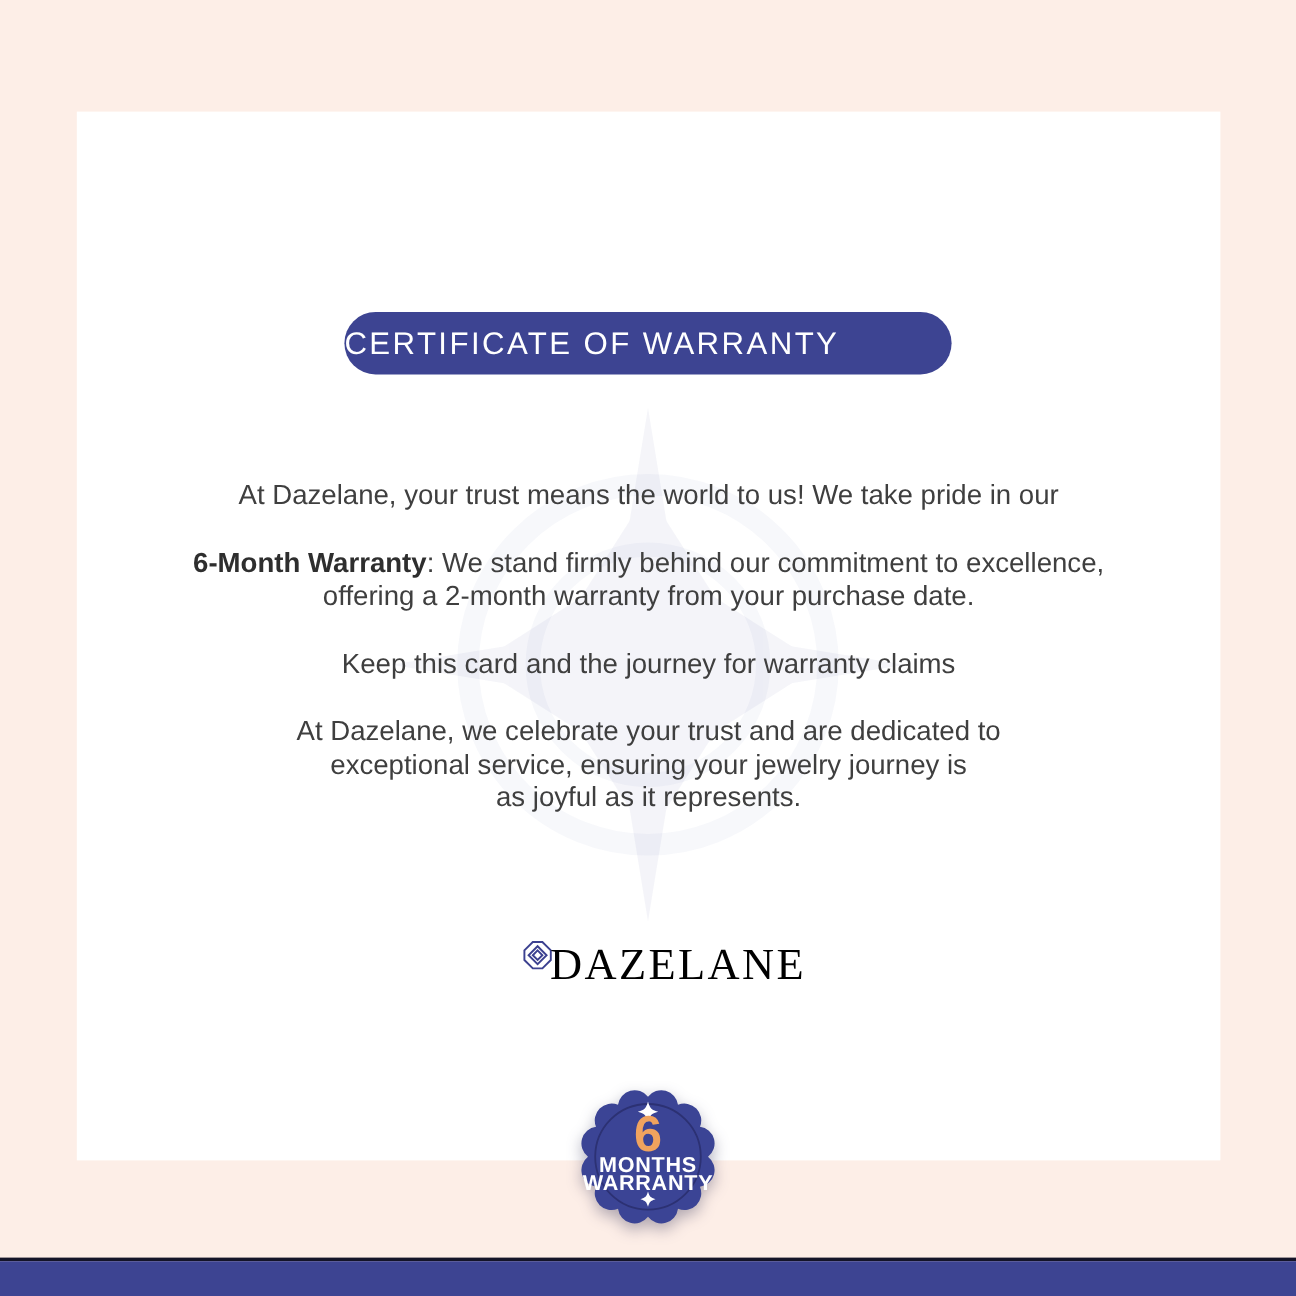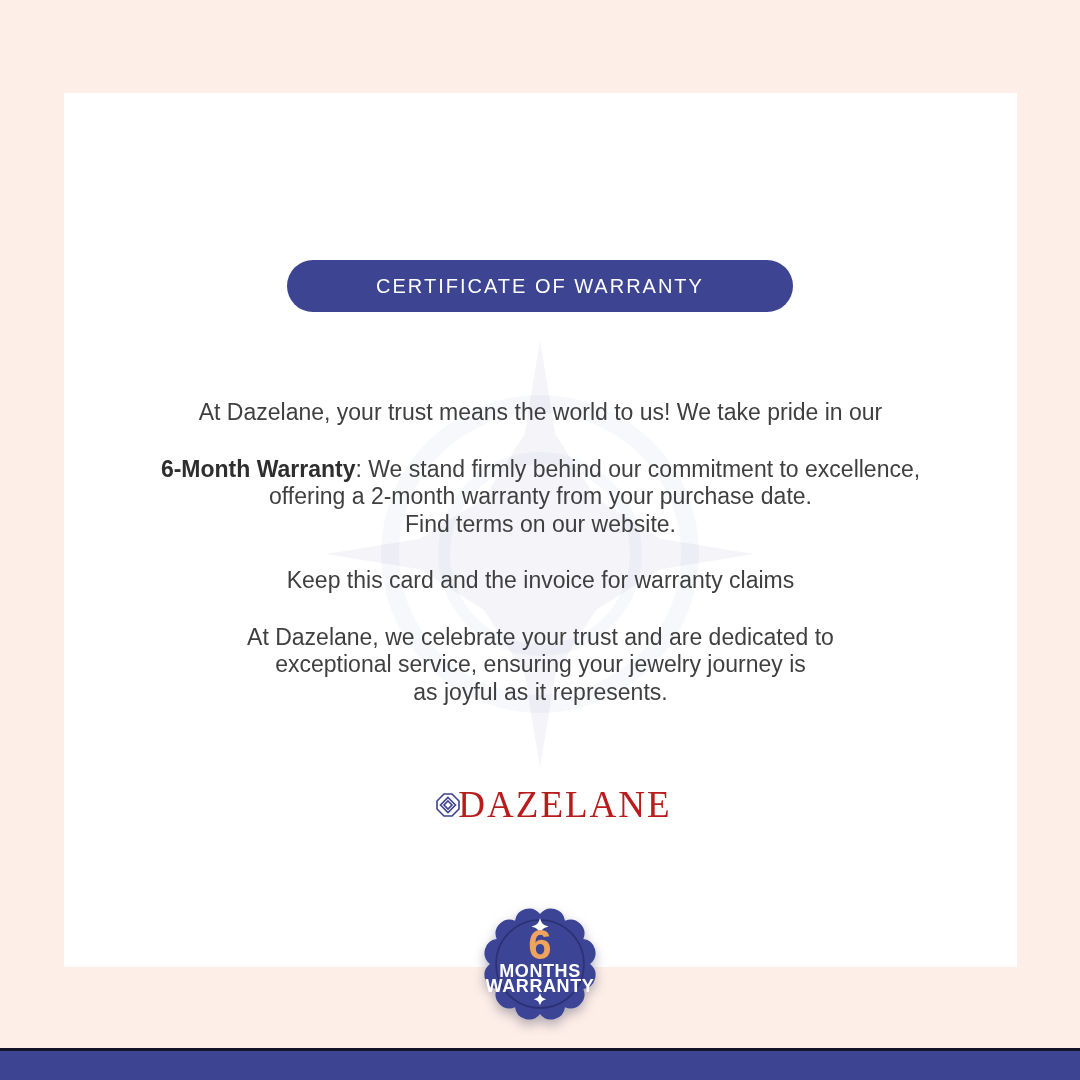--- a/index.html
+++ b/index.html
@@ -18,41 +18,41 @@
   .watermark{
     position:absolute;left:232px;top:217px;
     width:488px;height:488px;
     pointer-events:none;
   }
   .title-pill{
     position:absolute;
     left:223px;top:167px;width:506px;height:52px;
     background:#3d4492;
     border-radius:26px;
-    display:flex;align-items:center;justify-content:center;
+    display:flex;align-items:center;
     color:#ffffff;
-    font-size:20px;
+    font-size:26px;
     letter-spacing:2px;
     font-weight:400;
   }
   .body-text{
     position:absolute;
     left:0;top:306px;width:953px;
     text-align:center;
     color:#3f3f3f;
     font-size:23px;
     line-height:27.5px;
   }
   .body-text .para{margin:0 0 29px 0;}
   .body-text .bold{font-weight:700;color:#2e2e2e;margin-top:16px;}
   .logo-row{
     position:absolute;
     left:0;top:690px;width:979px;
-    display:flex;align-items:center;justify-content:center;
-    color:#b91c1c;
+    display:flex;justify-content:center;
+    color:#000000;
   }
   .logo-text{
     font-family:"Liberation Serif",serif;
     font-size:37px;
     letter-spacing:2px;
     font-weight:400;
   }
   .logo-gem{margin-right:-3px;display:inline-block;}
   .badge{
     position:absolute;
@@ -108,24 +108,23 @@
       <span>CERTIFICATE OF WARRANTY</span>
     </div>
 
     <div class="body-text">
       <div class="para">
         <div>At Dazelane, your trust means the world to us! We take pride in our</div>
       </div>
       <div class="para">
         <div><span class="bold">6-Month Warranty</span><span>: We stand firmly behind our commitment to excellence,</span></div>
         <div>offering a 2-month warranty from your purchase date.</div>
-        <div>Find terms on our website.</div>
       </div>
       <div class="para">
-        <div>Keep this card and the invoice for warranty claims</div>
+        <div>Keep this card and the journey for warranty claims</div>
       </div>
       <div class="para">
         <div>At Dazelane, we celebrate your trust and are dedicated to</div>
         <div>exceptional service, ensuring your jewelry journey is</div>
         <div>as joyful as it represents.</div>
       </div>
     </div>
 
     <div class="logo-row">
       <svg class="logo-gem" width="26" height="26" viewBox="0 0 26 26">

